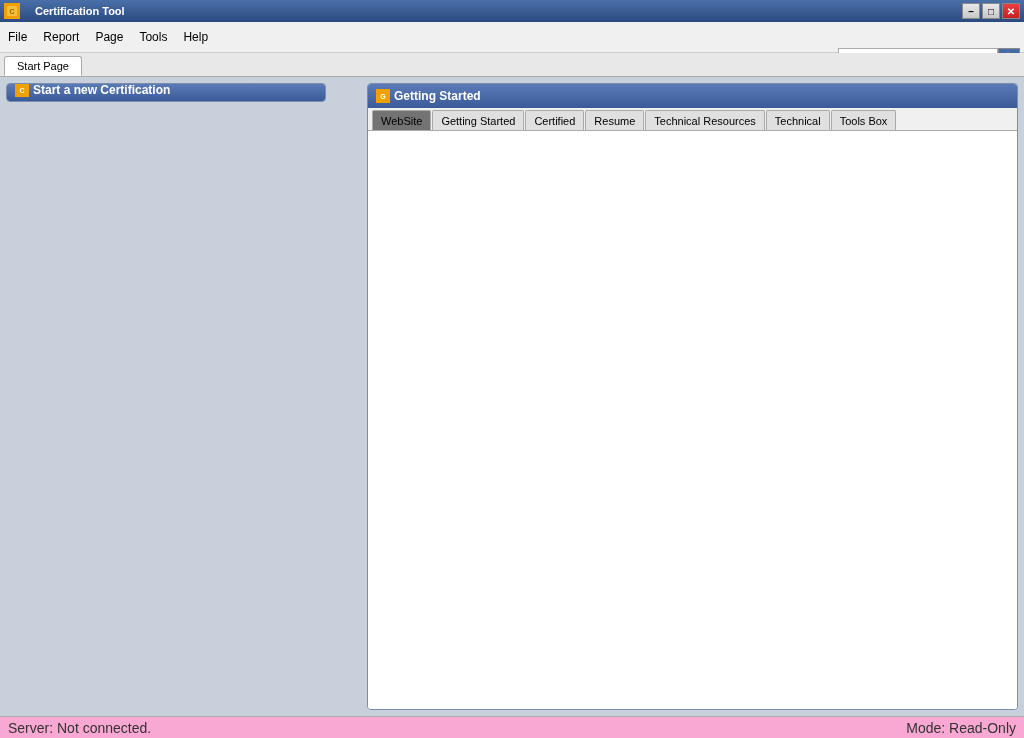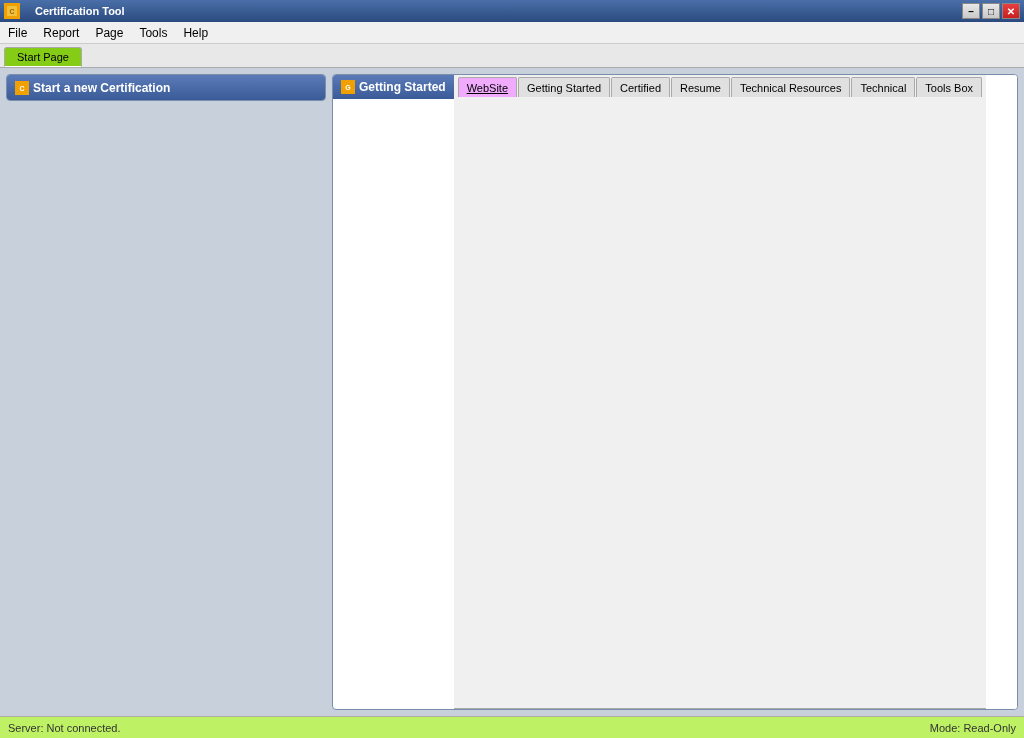--- a/index.html
+++ b/index.html
@@ -117,21 +117,21 @@
       background: #f5f5f5;
       cursor: pointer;
       font-size: 11px;
       height: 20px;
       display: flex;
       align-items: center;
       margin-right: 2px;
       border-radius: 3px 3px 0 0;
     }
     .main-tab.active {
-      background: #84cc16;
+      background: #ffffff;
       border-bottom: 1px solid white;
       z-index: 2;
       align-items: center;
     }
 
     
     #main-content {
       flex: 1;
       background: #c8d0dc;
       display: flex;
@@ -156,23 +156,23 @@
       border-radius: 4px;
       overflow: hidden;
     }
     .panel-header {
       background: linear-gradient(to bottom, #5a7ab8, #3a5a98);
       color: white;
       padding: 4px 8px;
       font-size: 12px;
       font-weight: bold;
       display: flex;
-      align-items: center;
+      align-items: flex-end;
       gap: 4px;
-      height: 25px;
+      height: 17px;
     }
     .panel-header-icon {
       width: 14px;
       height: 14px;
       background: #f0a000;
       display: inline-flex;
       align-items: center;
       justify-content: center;
       font-size: 8px;
       color: white;
@@ -230,21 +230,22 @@
     }
 
     
     #right-panel {
       flex: 1;
       background: white;
       border: 1px solid #7a8eab;
       border-radius: 4px;
       overflow: hidden;
       display: flex;
-      flex-direction: row;
+      flex-direction: column;
+      margin-left: 35px;
     }
     #right-panel-header {
       background: linear-gradient(to bottom, #5a7ab8, #3a5a98);
       color: white;
       padding: 4px 8px;
       font-size: 12px;
       font-weight: bold;
       display: flex;
       align-items: center;
       gap: 4px;
@@ -266,50 +267,49 @@
       border-bottom: none;
       background: #e0e0e0;
       cursor: pointer;
       font-size: 11px;
       height: 20px;
       display: flex;
       align-items: center;
       border-radius: 2px 2px 0 0;
     }
     .inner-tab.active {
-      background: #f0abfc;
-      text-decoration: underline;
+      background: #737373;
     }
 
     
     #inner-content {
       flex: 1;
       background: white;
       padding: 8px;
     }
 
     
     #status-bar {
-      background: #bef264;
+      background: #f9a8d4;
       height: 22px;
       border-top: 1px solid #b0aca4;
       display: flex;
       align-items: center;
       padding: 0 8px;
-      font-size: 11px;
+      font-size: 14px;
       color: #333;
       justify-content: space-between;
     }
 
     .menu-bar-wrapper {
       position: relative;
       display: flex;
       align-items: center;
       background: #f0f0f0;
-      height: 22px;
+      height: 31px;
       border-bottom: 1px solid #ccc;
     }
     .menu-items-group {
       display: flex;
       align-items: center;
     }
   </style>
 </head>
 <body>
 

